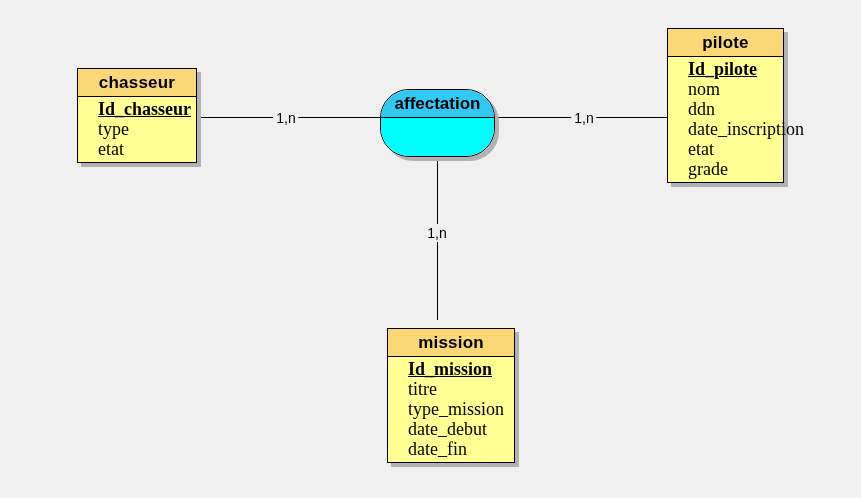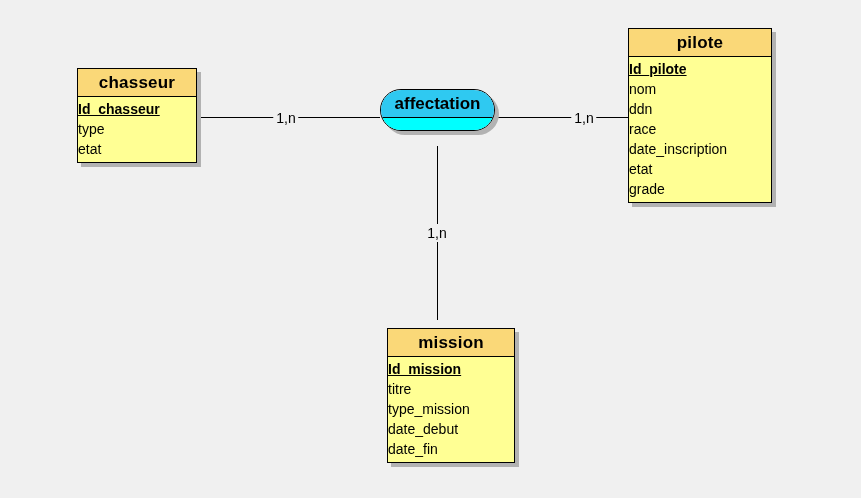--- a/index.html
+++ b/index.html
@@ -32,24 +32,25 @@
     align-items:center;
     justify-content:center;
     font-size:17px;
     font-weight:bold;
     letter-spacing:0.2px;
   }
   .entity-body{
     padding:2px 0 3px 0;
   }
   .attr{
-    font-size:14px;
+    font-size:18px;
     line-height:20px;
-    padding:0 0;
+    padding:0 20px;
     white-space:nowrap;
+    font-family:Liberation Serif, serif;
   }
   .attr.pk{
     font-weight:bold;
     text-decoration:underline;
   }
   
   .relation{
     position:absolute;
     box-sizing:border-box;
     border:1px solid #000;
@@ -107,42 +108,41 @@
 
   <div class="entity" style="left:77px;top:68px;width:120px">
     <div class="entity-header">chasseur</div>
     <div class="entity-body">
       <div class="attr pk">Id_chasseur</div>
       <div class="attr">type</div>
       <div class="attr">etat</div>
     </div>
   </div>
 
-  <div class="entity" style="left:628px;top:28px;width:144px">
+  <div class="entity" style="left:667px;top:28px;width:117px">
     <div class="entity-header">pilote</div>
     <div class="entity-body">
       <div class="attr pk">Id_pilote</div>
       <div class="attr">nom</div>
       <div class="attr">ddn</div>
-      <div class="attr">race</div>
       <div class="attr">date_inscription</div>
       <div class="attr">etat</div>
       <div class="attr">grade</div>
     </div>
   </div>
 
   <div class="entity" style="left:387px;top:328px;width:128px">
     <div class="entity-header">mission</div>
     <div class="entity-body">
       <div class="attr pk">Id_mission</div>
       <div class="attr">titre</div>
       <div class="attr">type_mission</div>
       <div class="attr">date_debut</div>
       <div class="attr">date_fin</div>
     </div>
   </div>
 
-  <div class="relation" style="left:380px;top:89px;width:115px;height:42px">
+  <div class="relation" style="left:380px;top:89px;width:115px;height:68px">
     <div class="relation-top">affectation</div>
     <div class="relation-bottom"></div>
   </div>
 
 </div>
 
 </body></html>

